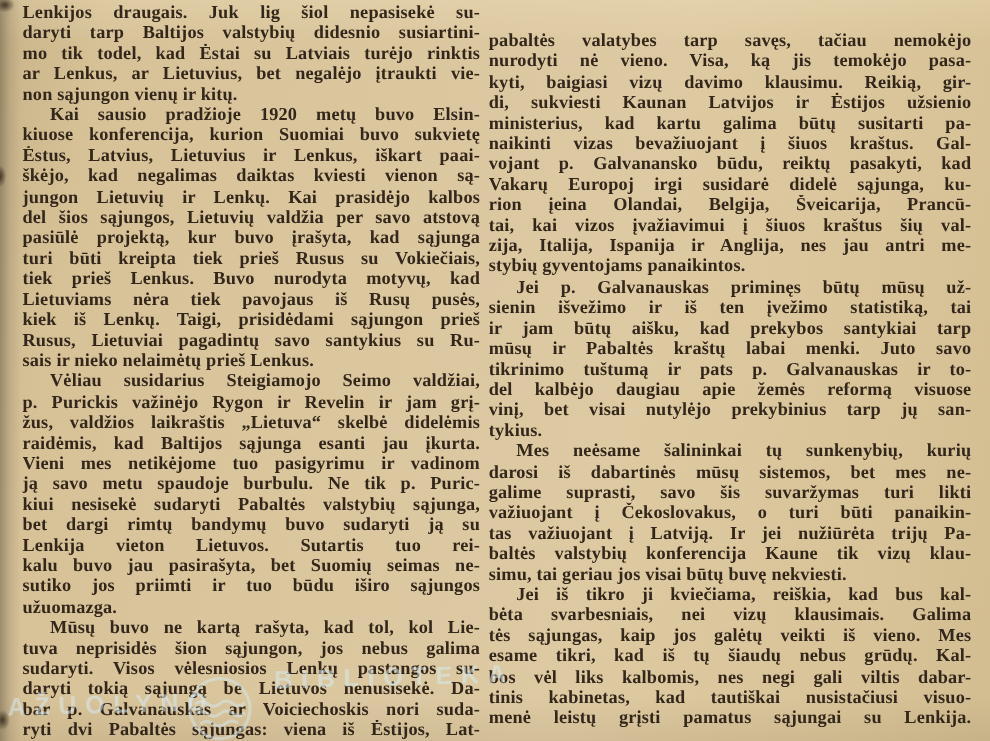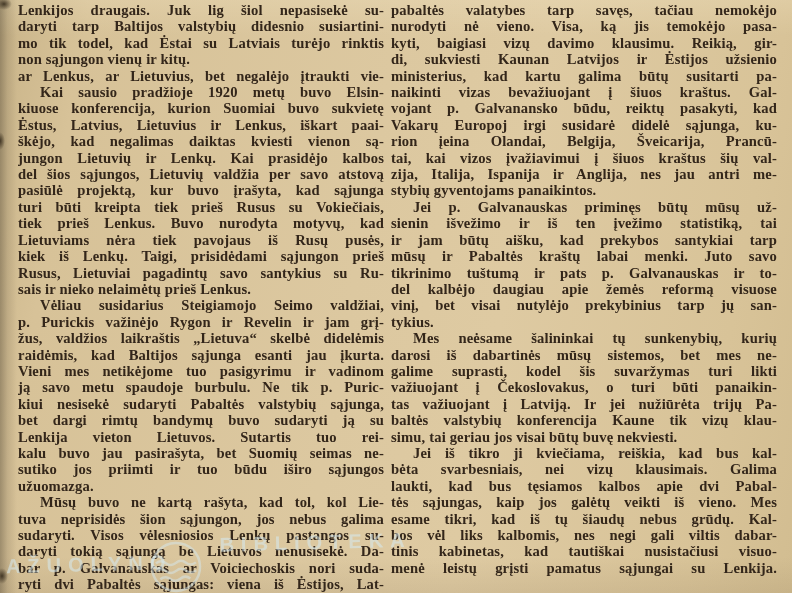--- a/index.html
+++ b/index.html
@@ -24,21 +24,21 @@
   .speck.s1{left:-4px;top:-2px;width:16px;height:12px;}
   .speck.s2{left:-5px;top:132px;width:10px;height:18px;}
   .speck.s3{left:-4px;top:568px;width:12px;height:16px;}
 
   .columns{
     position:absolute;left:18px;top:2px;right:0;
     display:flex;gap:7px;
   }
   .col{flex:none;}
   .col-left{width:366px;}
-  .col-right{width:386px;}
+  .col-right{width:386px;margin-top:23px;}
 
   .paragraph{margin:0;}
   .line{
     height:16.42px;line-height:16.42px;
     font-size:14.6px;font-weight:700;
     letter-spacing:.15px;
     white-space:normal;overflow:hidden;
     text-align:justify;
     text-align-last:justify;
   }
@@ -70,22 +70,22 @@
   <div class="speck s1"></div>
   <div class="speck s2"></div>
   <div class="speck s3"></div>
 
   <div class="columns">
     <div class="col col-left">
         <div class="paragraph">
           <div class="line">Lenkijos draugais. Juk lig šiol nepasisekė su-</div>
           <div class="line">daryti tarp Baltijos valstybių didesnio susiartini-</div>
           <div class="line">mo tik todel, kad Ėstai su Latviais turėjo rinktis</div>
+          <div class="line">ar Lenkus, ar Lietuvius, bet negalėjo įtraukti vie-</div>
           <div class="line last">non sąjungon vienų ir kitų.</div>
-          <div class="line">ar Lenkus, ar Lietuvius, bet negalėjo įtraukti vie-</div>
         </div>
         <div class="paragraph">
           <div class="line indent">Kai sausio pradžioje 1920 metų buvo Elsin-</div>
           <div class="line">kiuose konferencija, kurion Suomiai buvo sukvietę</div>
           <div class="line">Ėstus, Latvius, Lietuvius ir Lenkus, iškart paai-</div>
           <div class="line">škėjo, kad negalimas daiktas kviesti vienon są-</div>
           <div class="line">jungon Lietuvių ir Lenkų. Kai prasidėjo kalbos</div>
           <div class="line">del šios sąjungos, Lietuvių valdžia per savo atstovą</div>
           <div class="line">pasiūlė projektą, kur buvo įrašyta, kad sąjunga</div>
           <div class="line">turi būti kreipta tiek prieš Rusus su Vokiečiais,</div>
@@ -139,30 +139,29 @@
           <div class="line">ir jam būtų aišku, kad prekybos santykiai tarp</div>
           <div class="line">mūsų ir Pabaltės kraštų labai menki. Juto savo</div>
           <div class="line">tikrinimo tuštumą ir pats p. Galvanauskas ir to-</div>
           <div class="line">del kalbėjo daugiau apie žemės reformą visuose</div>
           <div class="line">vinį, bet visai nutylėjo prekybinius tarp jų san-</div>
           <div class="line last">tykius.</div>
         </div>
         <div class="paragraph">
           <div class="line indent">Mes neėsame šalininkai tų sunkenybių, kurių</div>
           <div class="line">darosi iš dabartinės mūsų sistemos, bet mes ne-</div>
-          <div class="line">galime suprasti, kodel šis suvaržymas turi likti</div>
+          <div class="line">galime suprasti, savo šis suvaržymas turi likti</div>
           <div class="line">važiuojant į Čekoslovakus, o turi būti panaikin-</div>
           <div class="line">tas važiuojant į Latviją. Ir jei nužiūrėta trijų Pa-</div>
           <div class="line">baltės valstybių konferencija Kaune tik vizų klau-</div>
           <div class="line last">simu, tai geriau jos visai būtų buvę nekviesti.</div>
         </div>
         <div class="paragraph">
           <div class="line indent">Jei iš tikro ji kviečiama, reiškia, kad bus kal-</div>
           <div class="line">bėta svarbesniais, nei vizų klausimais. Galima</div>
-          <div class="line">laukti, kad bus tęsiamos kalbos apie dvi Pabal-</div>
           <div class="line">tės sąjungas, kaip jos galėtų veikti iš vieno. Mes</div>
           <div class="line">esame tikri, kad iš tų šiaudų nebus grūdų. Kal-</div>
           <div class="line">bos vėl liks kalbomis, nes negi gali viltis dabar-</div>
           <div class="line">tinis kabinetas, kad tautiškai nusistačiusi visuo-</div>
           <div class="line">menė leistų grįsti pamatus sąjungai su Lenkija.</div>
         </div>
       </div>
   </div>
 
   <div class="watermark">

